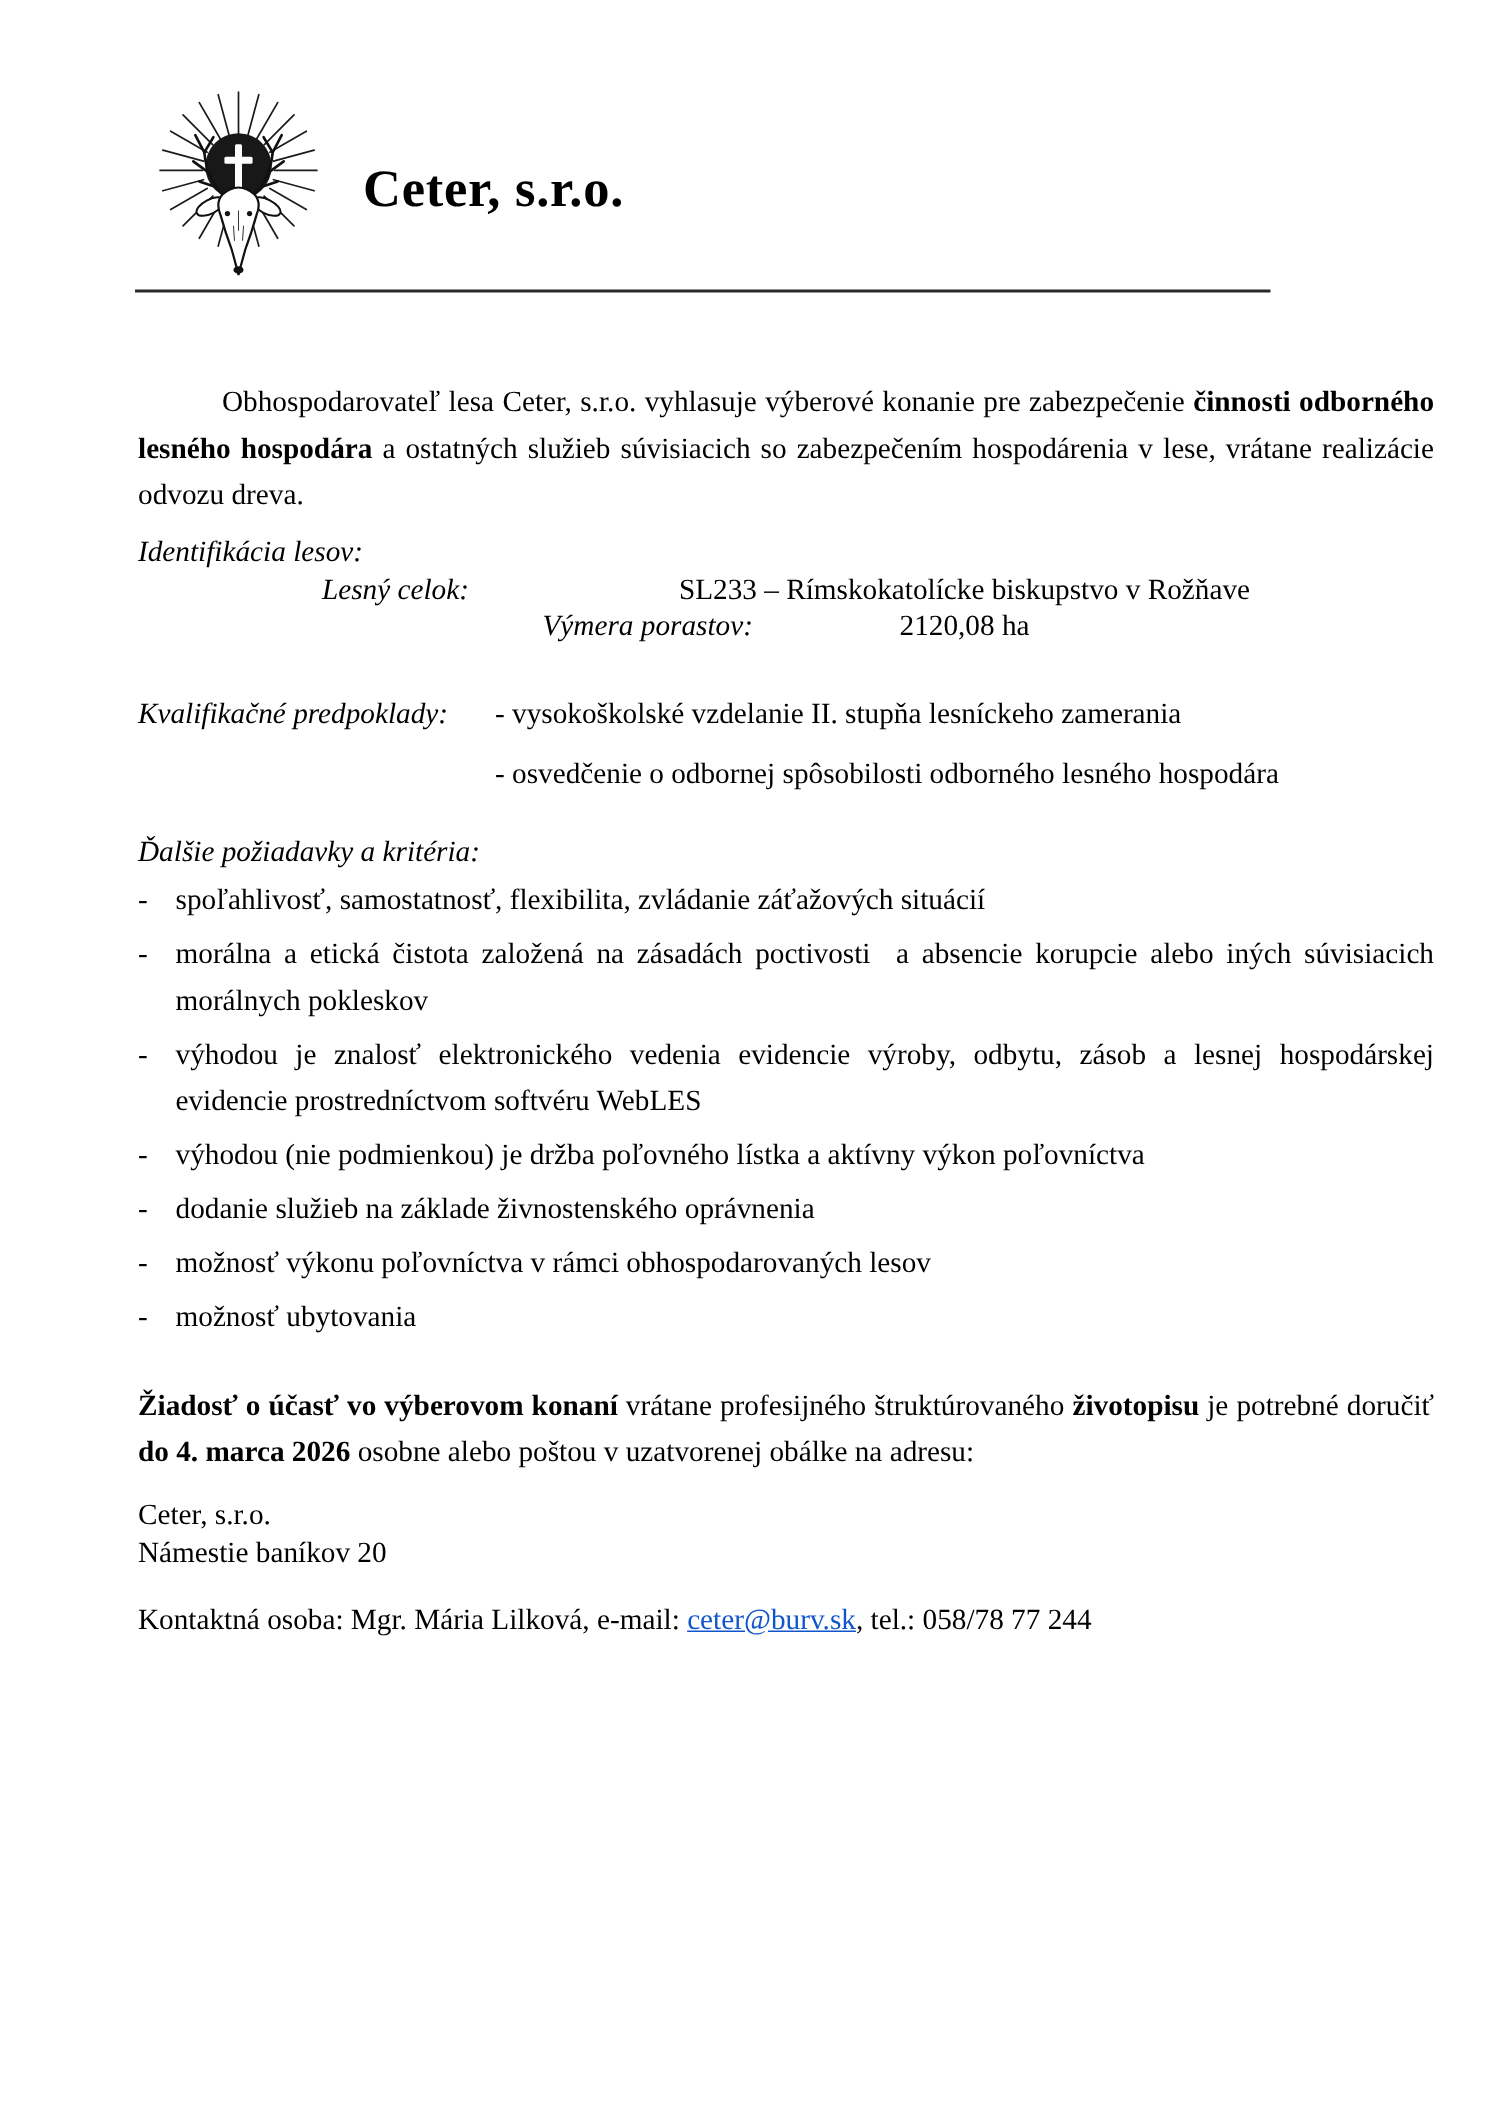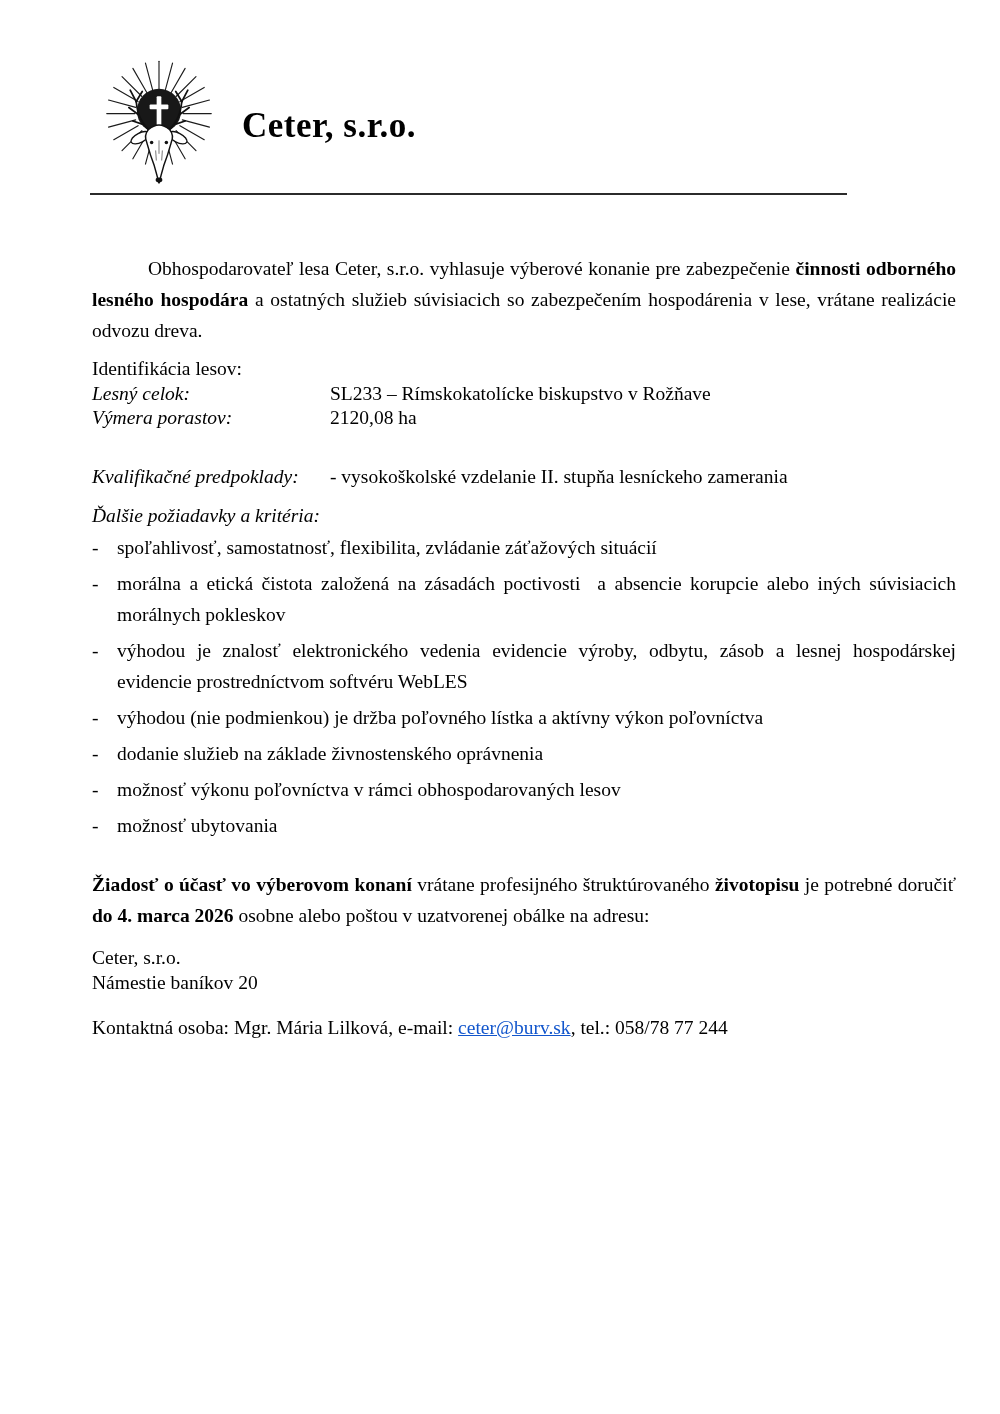--- a/index.html
+++ b/index.html
@@ -48,36 +48,36 @@
     text-align: justify;
     line-height: 31px;
     text-indent: 56px;
   }
   b { font-weight: bold; }
   
   .ident {
     margin-top: 11px;
     line-height: 24.5px;
   }
-  .ident-heading { }
-  .ident-row { display: flex; }
+  .ident-heading { font-style: italic; }
+  .ident-row { display: flex; justify-content: center; }
   .ident-label { font-style: italic; width: 238px; flex: 0 0 auto; }
   
   .qual {
     margin-top: 34px;
     display: flex;
     line-height: 24.5px;
   }
   .qual-label { font-style: italic; width: 238px; flex: 0 0 auto; }
   .qual-items { flex: 1; }
   .qual-item + .qual-item { margin-top: 16px; }
   
   .section-heading {
     font-style: italic;
-    margin-top: 16px;
+    margin-top: 28px;
   }
   .section-heading.info-h { margin-top: 26px; }
   
   .dash-list { margin-top: 4px; }
   .dash-item {
     display: flex;
     margin-top: 5px;
     line-height: 31px;
   }
   .dash-marker { width: 25px; flex: 0 0 auto; }
@@ -194,20 +194,21 @@
     <div class="ident-row">
       <span class="ident-label">Výmera porastov:</span>
       <span class="ident-value">2120,08 ha</span>
     </div>
   </div>
 
   <div class="qual">
     <span class="qual-label">Kvalifikačné predpoklady:</span>
     <div class="qual-items">
       <div class="qual-item">- vysokoškolské vzdelanie II. stupňa lesníckeho zamerania</div>
+      <div class="qual-item">- osvedčenie o odbornej spôsobilosti odborného lesného hospodára</div>
     </div>
   </div>
 
   <div class="section-heading">Ďalšie požiadavky a kritéria:</div>
   <div class="dash-list">
     <div class="dash-item">
       <span class="dash-marker">-</span>
       <span class="dash-text sp2">spoľahlivosť, samostatnosť, flexibilita, zvládanie záťažových situácií</span>
     </div>
     <div class="dash-item">

